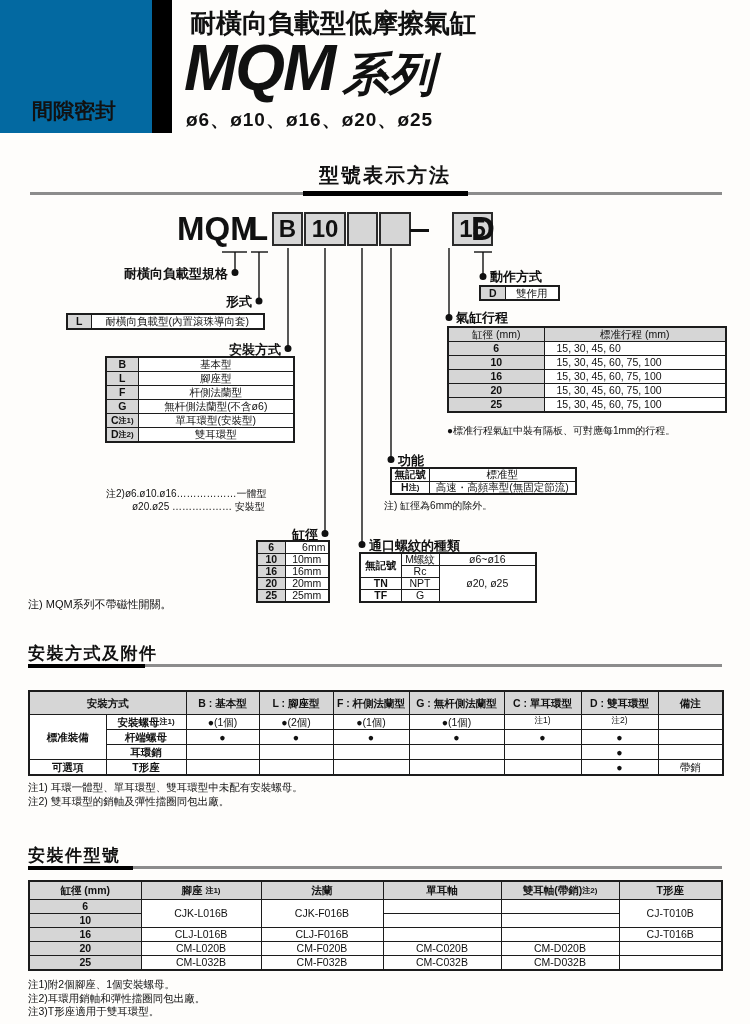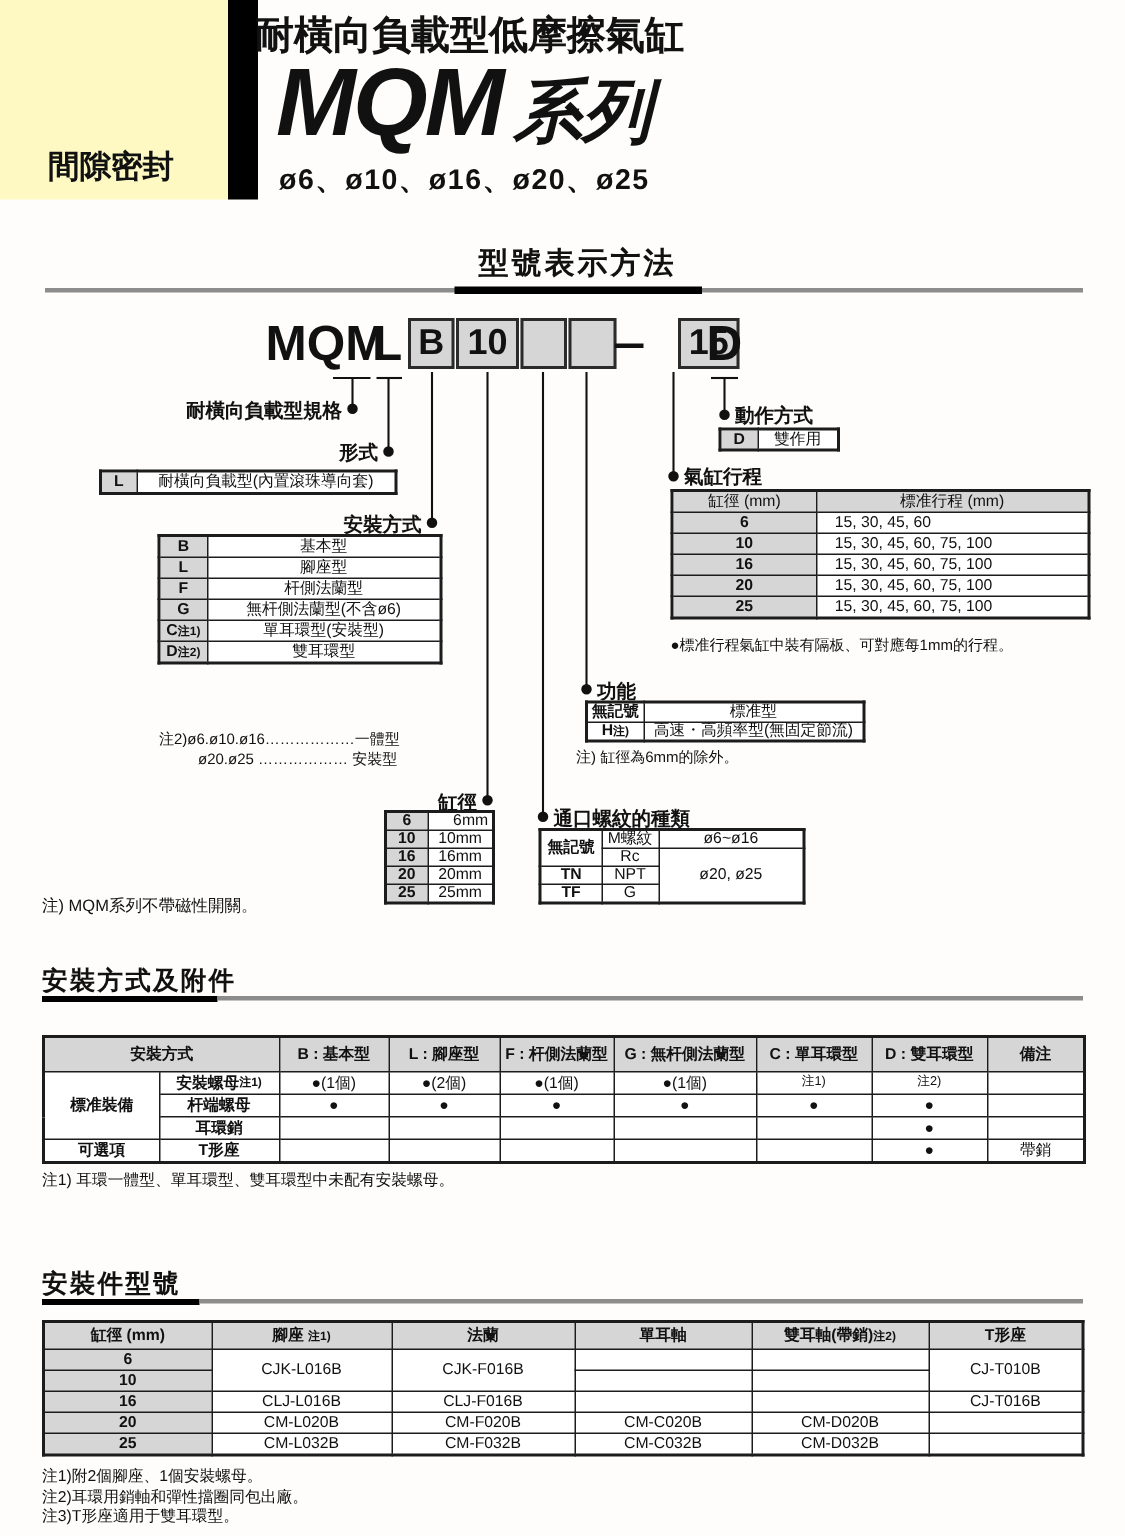--- a/index.html
+++ b/index.html
@@ -4,24 +4,24 @@
 <style>
   html,body { margin:0; padding:0; }
   body {
     width:750px; height:1024px;
     font-family:"Liberation Sans","DejaVu Sans",sans-serif;
     background:#ffffff; color:#111;
   }
   .page { position:relative; width:750px; height:1024px; background:#fefdfb; overflow:hidden; }
 
   
-  .seal-box { position:absolute; left:0; top:0; width:152px; height:133px; background:#fef9c3; }
+  .seal-box { position:absolute; left:0; top:0; width:152px; height:133px; background:#0369a1; }
   .seal-label { position:absolute; left:0; bottom:8px; width:148px; text-align:center; font-size:21px; font-weight:bold; }
   .black-bar { position:absolute; left:152px; top:0; width:20px; height:133px; background:#000; }
-  .subtitle { position:absolute; left:170px; top:6px; font-size:26px; font-weight:bold; white-space:nowrap; }
+  .subtitle { position:absolute; left:190px; top:6px; font-size:26px; font-weight:bold; white-space:nowrap; }
   .series-line { position:absolute; left:184px; top:36px; white-space:nowrap; }
   .series-name { font-size:64px; font-weight:bold; font-style:italic; letter-spacing:-2px; line-height:1; }
   .series-suffix { font-size:46px; font-weight:bold; font-style:italic; margin-left:8px; }
   .bore-range { position:absolute; left:186px; top:107px; font-size:19px; font-weight:bold; letter-spacing:1px; }
 
   .model-title { position:absolute; left:300px; top:162px; width:170px; text-align:center; font-size:20px; font-weight:bold; letter-spacing:2px; }
   .rule-gray { position:absolute; background:#8c8c8c; }
   .rule-black { position:absolute; background:#000; }
 
   
@@ -357,20 +357,21 @@
       <td></td>
       <td></td>
       <td></td>
       <td class="dot">●</td>
       <td>帶銷</td>
     </tr>
   </tbody>
     </table>
   <div class="note" style="left:28px; top:781px;">
     <div>注1) 耳環一體型、單耳環型、雙耳環型中未配有安裝螺母。</div>
+    <div>注2) 雙耳環型的銷軸及彈性擋圈同包出廠。</div>
   </div>
 
   <div class="sechead" style="left:28px; top:844px;">安裝件型號</div>
   <div class="rule-black" style="left:28px; top:866px; width:105px; height:4px;"></div>
   <div class="rule-gray" style="left:133px; top:866px; width:589px; height:3px;"></div>
 
   <table class="t" id="brk-table" style="left:28px; top:880px; width:693px;">
     <colgroup>
       <col style="width:112px">
         <col style="width:120px">

